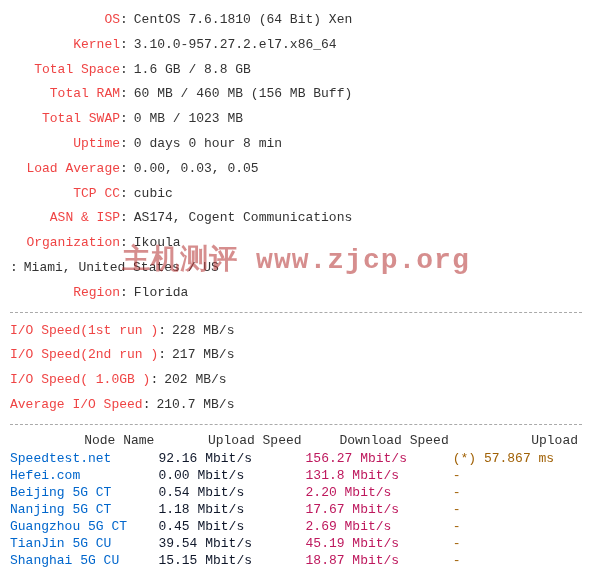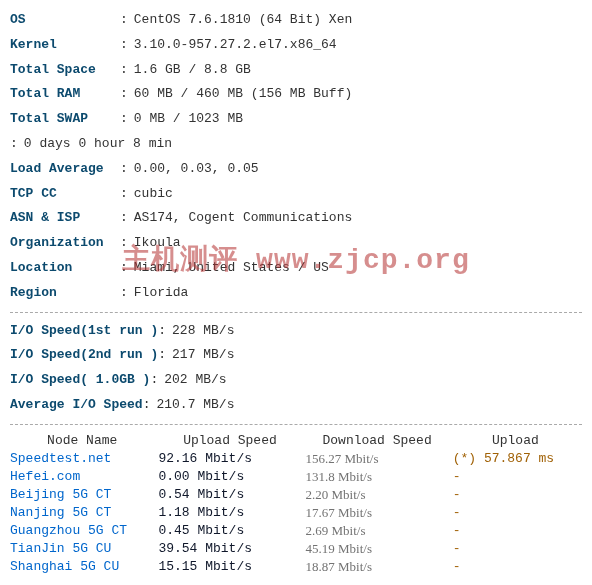--- a/index.html
+++ b/index.html
@@ -14,22 +14,23 @@
       position: relative;
       overflow: hidden;
     }
     .info-row {
       display: flex;
       padding: 2px 0;
       line-height: 1.6;
     }
     .info-label {
       min-width: 110px;
-      color: #0c4a6e;
-      font-weight: bold;
+      color: #ef4444;
+      font-weight: normal;
+      text-align: right;
     }
     .info-colon {
       margin-right: 6px;
       color: #333333;
     }
     .info-value {
       color: #333333;
     }
     .divider {
       border: none;
@@ -38,42 +39,41 @@
     }
     .io-section .info-value {
       color: #333333;
     }
     .speed-table {
       width: 100%;
       border-collapse: collapse;
       margin-top: 4px;
     }
     .speed-table th {
-      text-align: center;
+      text-align: right;
       font-weight: normal;
       color: #333333;
       padding: 2px 4px 2px 0;
     }
     .speed-table td {
       padding: 1px 4px 1px 0;
       vertical-align: top;
     }
     .node-name {
       color: #0066cc;
       min-width: 120px;
       margin-left: 48px;
     }
     .upload-speed {
       min-width: 120px;
       color: #0f172a;
     }
     .download-speed {
       min-width: 120px;
-      color: #737373;
-      font-family: Liberation Serif, serif;
+      color: #be185d;
     }
     .latency-val {
       color: #a16207;
     }
     .watermark {
       position: absolute;
       top: 240px;
       left: 50%;
       transform: translateX(-50%);
       font-size: 28px;
@@ -118,20 +118,21 @@
     <span class="info-value">60 MB / 460 MB (156 MB Buff)</span>
   </div>
 
   <div class="info-row">
     <span class="info-label">Total SWAP</span>
     <span class="info-colon">:</span>
     <span class="info-value">0 MB / 1023 MB</span>
   </div>
 
   <div class="info-row">
+    <span class="info-label">Uptime</span>
     <span class="info-colon">:</span>
     <span class="info-value">0 days 0 hour 8 min</span>
   </div>
 
   <div class="info-row">
     <span class="info-label">Load Average</span>
     <span class="info-colon">:</span>
     <span class="info-value">0.00, 0.03, 0.05</span>
   </div>
 
@@ -147,21 +148,20 @@
     <span class="info-value">AS174, Cogent Communications</span>
   </div>
 
   <div class="info-row">
     <span class="info-label">Organization</span>
     <span class="info-colon">:</span>
     <span class="info-value">Ikoula</span>
   </div>
 
   <div class="info-row">
-    <span class="info-label">Location</span>
     <span class="info-colon">:</span>
     <span class="info-value">Miami, United States / US</span>
   </div>
 
   <div class="info-row">
     <span class="info-label">Region</span>
     <span class="info-colon">:</span>
     <span class="info-value">Florida</span>
   </div>
 

